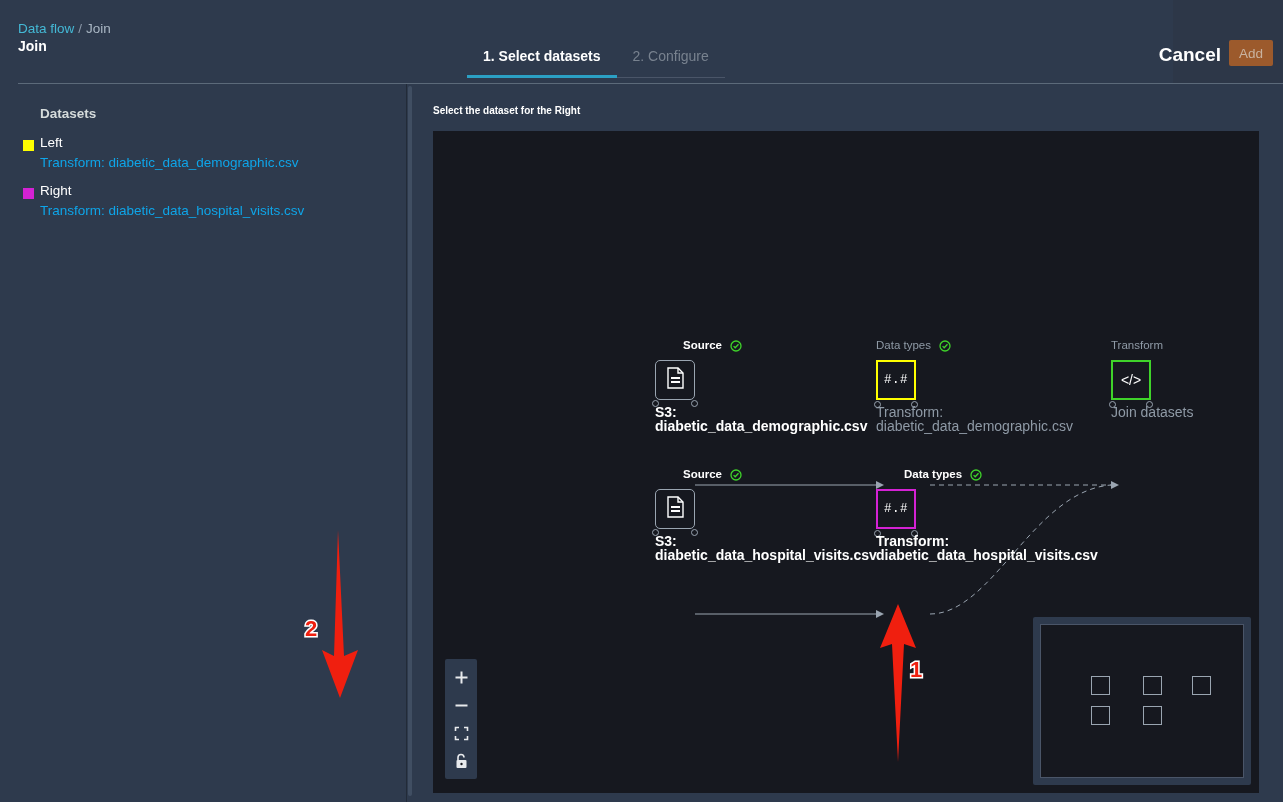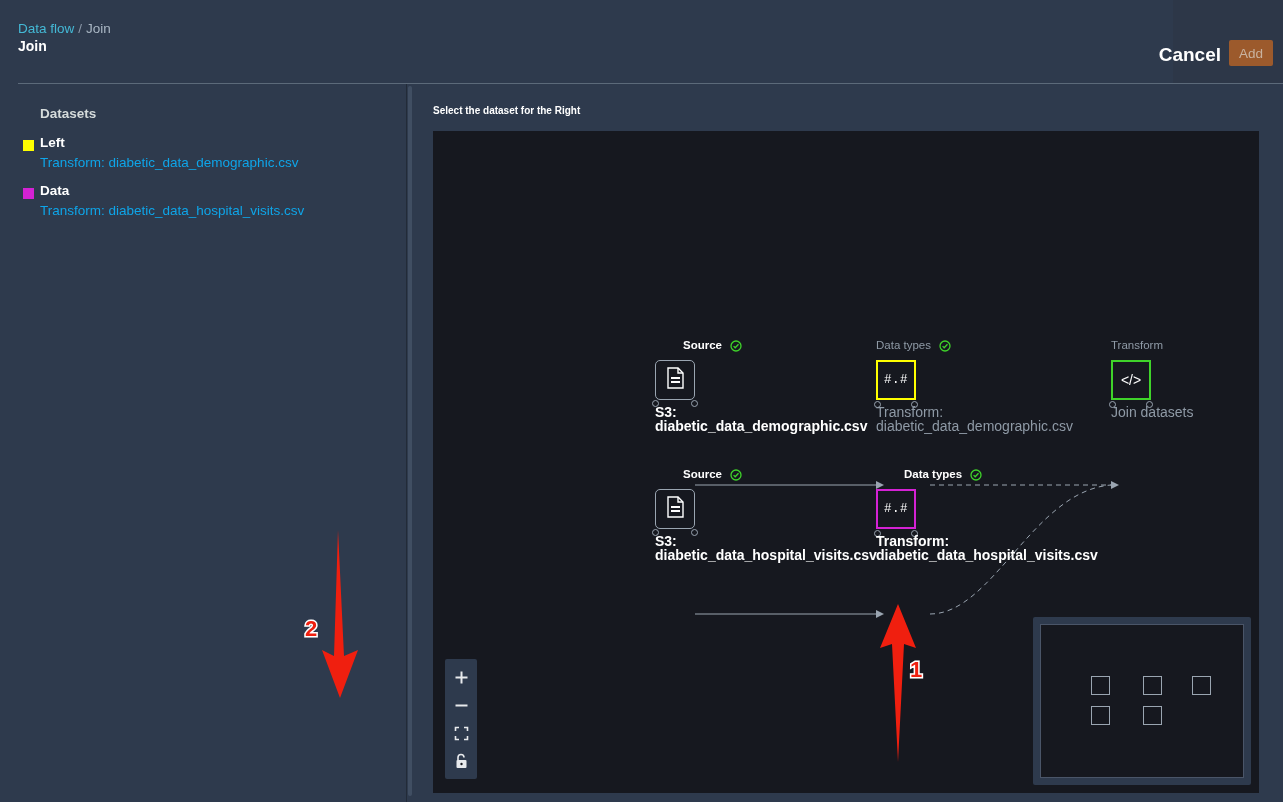--- a/index.html
+++ b/index.html
@@ -33,21 +33,21 @@
 
   .hdr-rule { position: absolute; left: 18px; top: 83px; width: 1265px; height: 1px; background: #5c6a7a; }
 
   
   .sidebar { position: absolute; left: 0; top: 84px; width: 406px; height: 718px; background: #2e3a4d; }
   .sb-title { position: absolute; left: 40px; top: 22px; font-size: 13.5px; font-weight: bold; color: #d5dbdb; }
   .ds-item { position: absolute; left: 23px; width: 370px; }
   .ds-item.left { top: 51px; }
   .ds-item.right { top: 99px; }
   .swatch { position: absolute; left: 0; top: 5px; width: 11px; height: 11px; }
-  .ds-name { position: absolute; left: 17px; top: 0; font-size: 13.5px; font-weight: bold; color: #ffffff; }
+  .ds-name { position: absolute; left: 17px; top: 0; font-size: 13.5px; font-weight: normal; color: #ffffff; }
   .ds-sub { position: absolute; left: 17px; top: 20px; font-size: 13.5px; color: #0ea5e9; white-space: nowrap; }
 
   .v-divider { position: absolute; left: 406px; top: 84px; width: 1px; height: 718px; background: #222b38; }
   .v-scroll { position: absolute; left: 408px; top: 86px; width: 4px; height: 710px; background: #404e62; border-radius: 2px; }
 
   
   .main { position: absolute; left: 412px; top: 84px; width: 871px; height: 718px; background: #2e3a4d; }
   .main-title { position: absolute; left: 21px; top: 21px; font-size: 10px; font-weight: bold; color: #ffffff; }
 
   .canvas { position: absolute; left: 21px; top: 47px; width: 826px; height: 662px;
@@ -96,38 +96,42 @@
 <body>
 
 <div id="root">
 
   <div class="header">
     <div class="breadcrumb">
       <span class="crumb-link">Data flow</span><span class="crumb-sep">/</span><span class="crumb-cur">Join</span>
     </div>
     <div class="page-title">Join</div>
 
+    <div class="tabs">
+      <div class="tab">1. Select datasets</div>
+      <div class="tab inactive">2. Configure</div>
+    </div>
 
     <div class="cancel-btn">Cancel</div>
     <button class="add-btn">Add</button>
   </div>
   <div class="hdr-rule"></div>
 
   <div class="sidebar">
     <div class="sb-title">Datasets</div>
 
     <div class="ds-item left">
       <span class="swatch" style="background:#ffff00"></span>
       <span class="ds-name">Left</span>
       <span class="ds-sub">Transform: diabetic_data_demographic.csv</span>
     </div>
 
     <div class="ds-item right">
       <span class="swatch" style="background:#d422d4"></span>
-      <span class="ds-name">Data</span>
+      <span class="ds-name">Right</span>
       <span class="ds-sub">Transform: diabetic_data_hospital_visits.csv</span>
     </div>
 
   </div>
 
   <div class="v-divider"></div>
   <div class="v-scroll"></div>
 
   <div class="main">
     <div class="main-title">Select the dataset for the Right</div>

